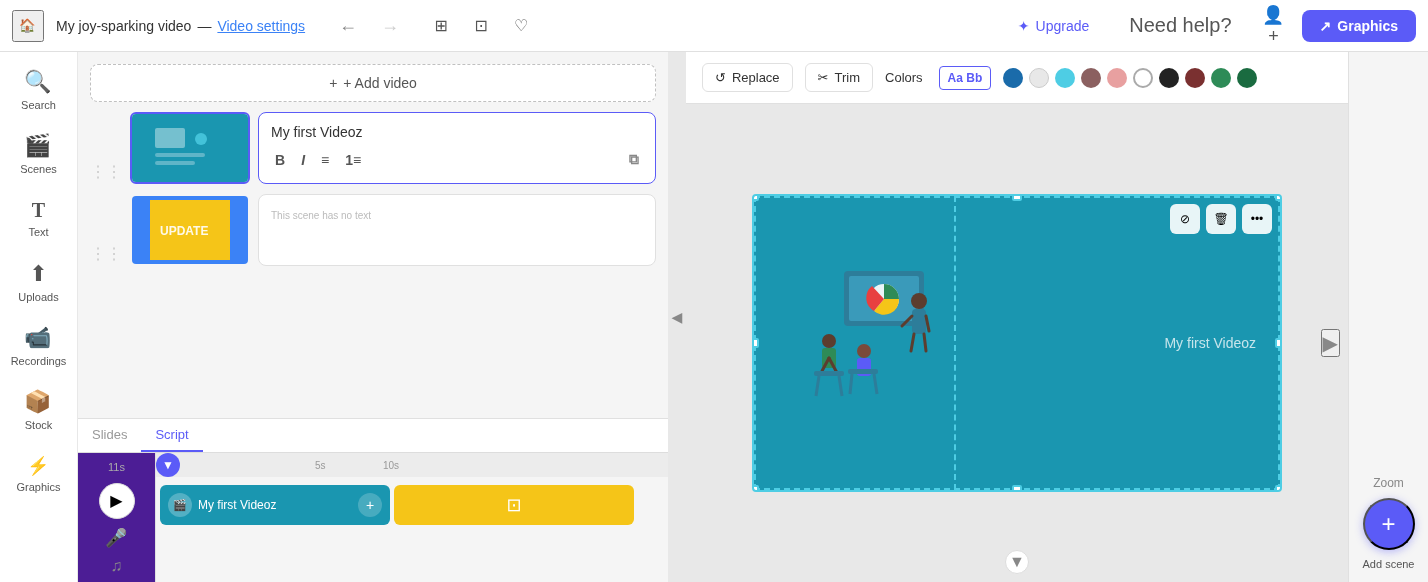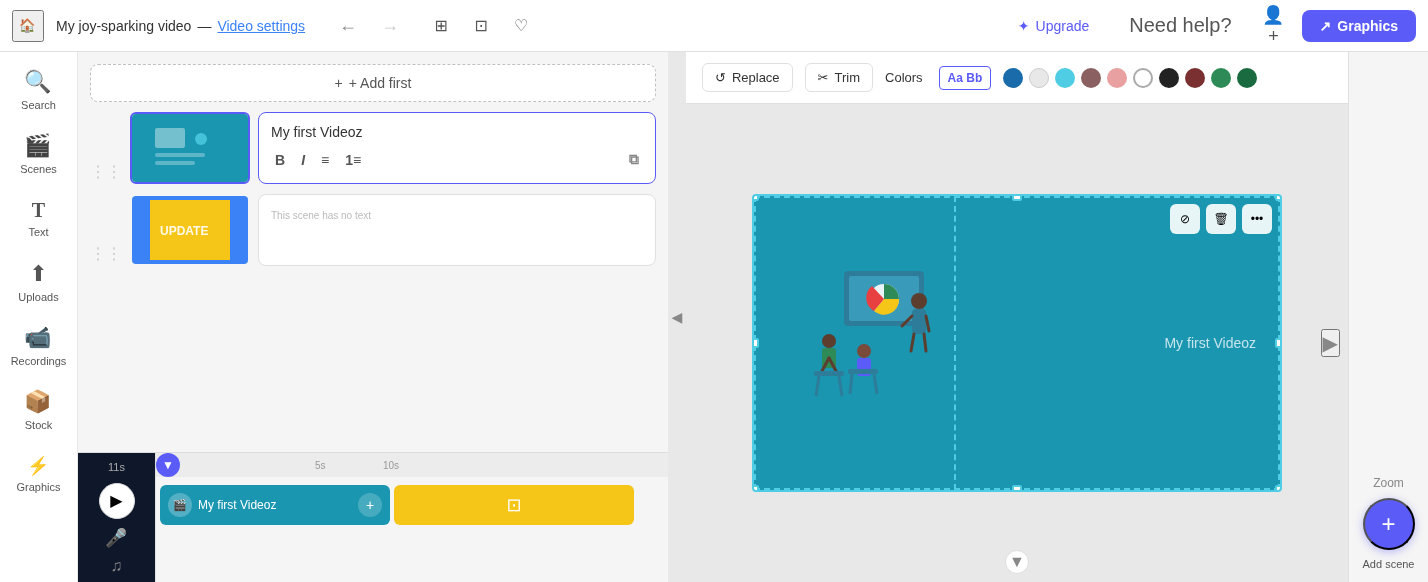--- a/index.html
+++ b/index.html
@@ -142,21 +142,21 @@
       <span class="s-icon" style="font-size:18px;">⚡</span>
       <span class="s-label">Graphics</span>
     </div>
   </div>
 
   <div style="display:flex;flex-direction:column;width:590px;flex-shrink:0;">
     <div class="mid-top">
 
       <button class="add-scene-btn">
         <span>+</span>
-        <span>+ Add first</span>
+        <span>+ Add video</span>
       </button>
 
       <div class="scene-row">
         <div class="scene-drag">⋮⋮</div>
         <div class="scene-thumb active">
           <div class="scene-thumb-inner" style="background:#1a96b0;">
             <svg width="80" height="60" viewBox="0 0 80 60">
               <rect width="80" height="60" fill="#1a96b0"></rect>
               <rect x="5" y="10" width="30" height="20" fill="#fff" rx="2" opacity="0.4"></rect>
               <rect x="5" y="35" width="50" height="4" fill="#fff" rx="2" opacity="0.3"></rect>
@@ -186,24 +186,32 @@
               <text x="10" y="35" font-size="12" font-weight="bold" fill="#fff" opacity="0.9">UPDATE</text>
             </svg>
           </div>
         </div>
         <div class="scene-text-area inactive">
           <span class="scene-text-placeholder">This scene has no text</span>
         </div>
       </div>
     </div>
 
+    <div style="display:flex;border-top:1px solid #e0e0e0;background:#fff;">
+      <div class="timeline-tab">
+        <span>Slides</span>
+      </div>
+      <div class="timeline-tab active">
+        <span>Script</span>
+      </div>
+    </div>
 
     <div style="display:flex;height:130px;background:#f5f5f5;border-top:1px solid #ddd;">
 
-      <div style="width:78px;background:#0f172a;display:flex;flex-direction:column;align-items:center;justify-content:center;gap:8px;border-right:1px solid #e0e0e0;">
+      <div style="width:78px;background:#4c1d95;display:flex;flex-direction:column;align-items:center;justify-content:center;gap:8px;border-right:1px solid #e0e0e0;">
         <div style="font-size:11px;color:#aaa;margin-bottom:2px;">
           <span>11s</span>
         </div>
         <button style="width:36px;height:36px;background:#fff;border:1px solid #ddd;border-radius:50%;cursor:pointer;font-size:16px;display:flex;align-items:center;justify-content:center;">▶</button>
         <button style="background:none;border:none;cursor:pointer;font-size:18px;color:#888;">🎤</button>
         <button style="background:none;border:none;cursor:pointer;font-size:16px;color:#888;">♫</button>
       </div>
 
       <div style="flex:1;overflow-x:auto;position:relative;">
 

